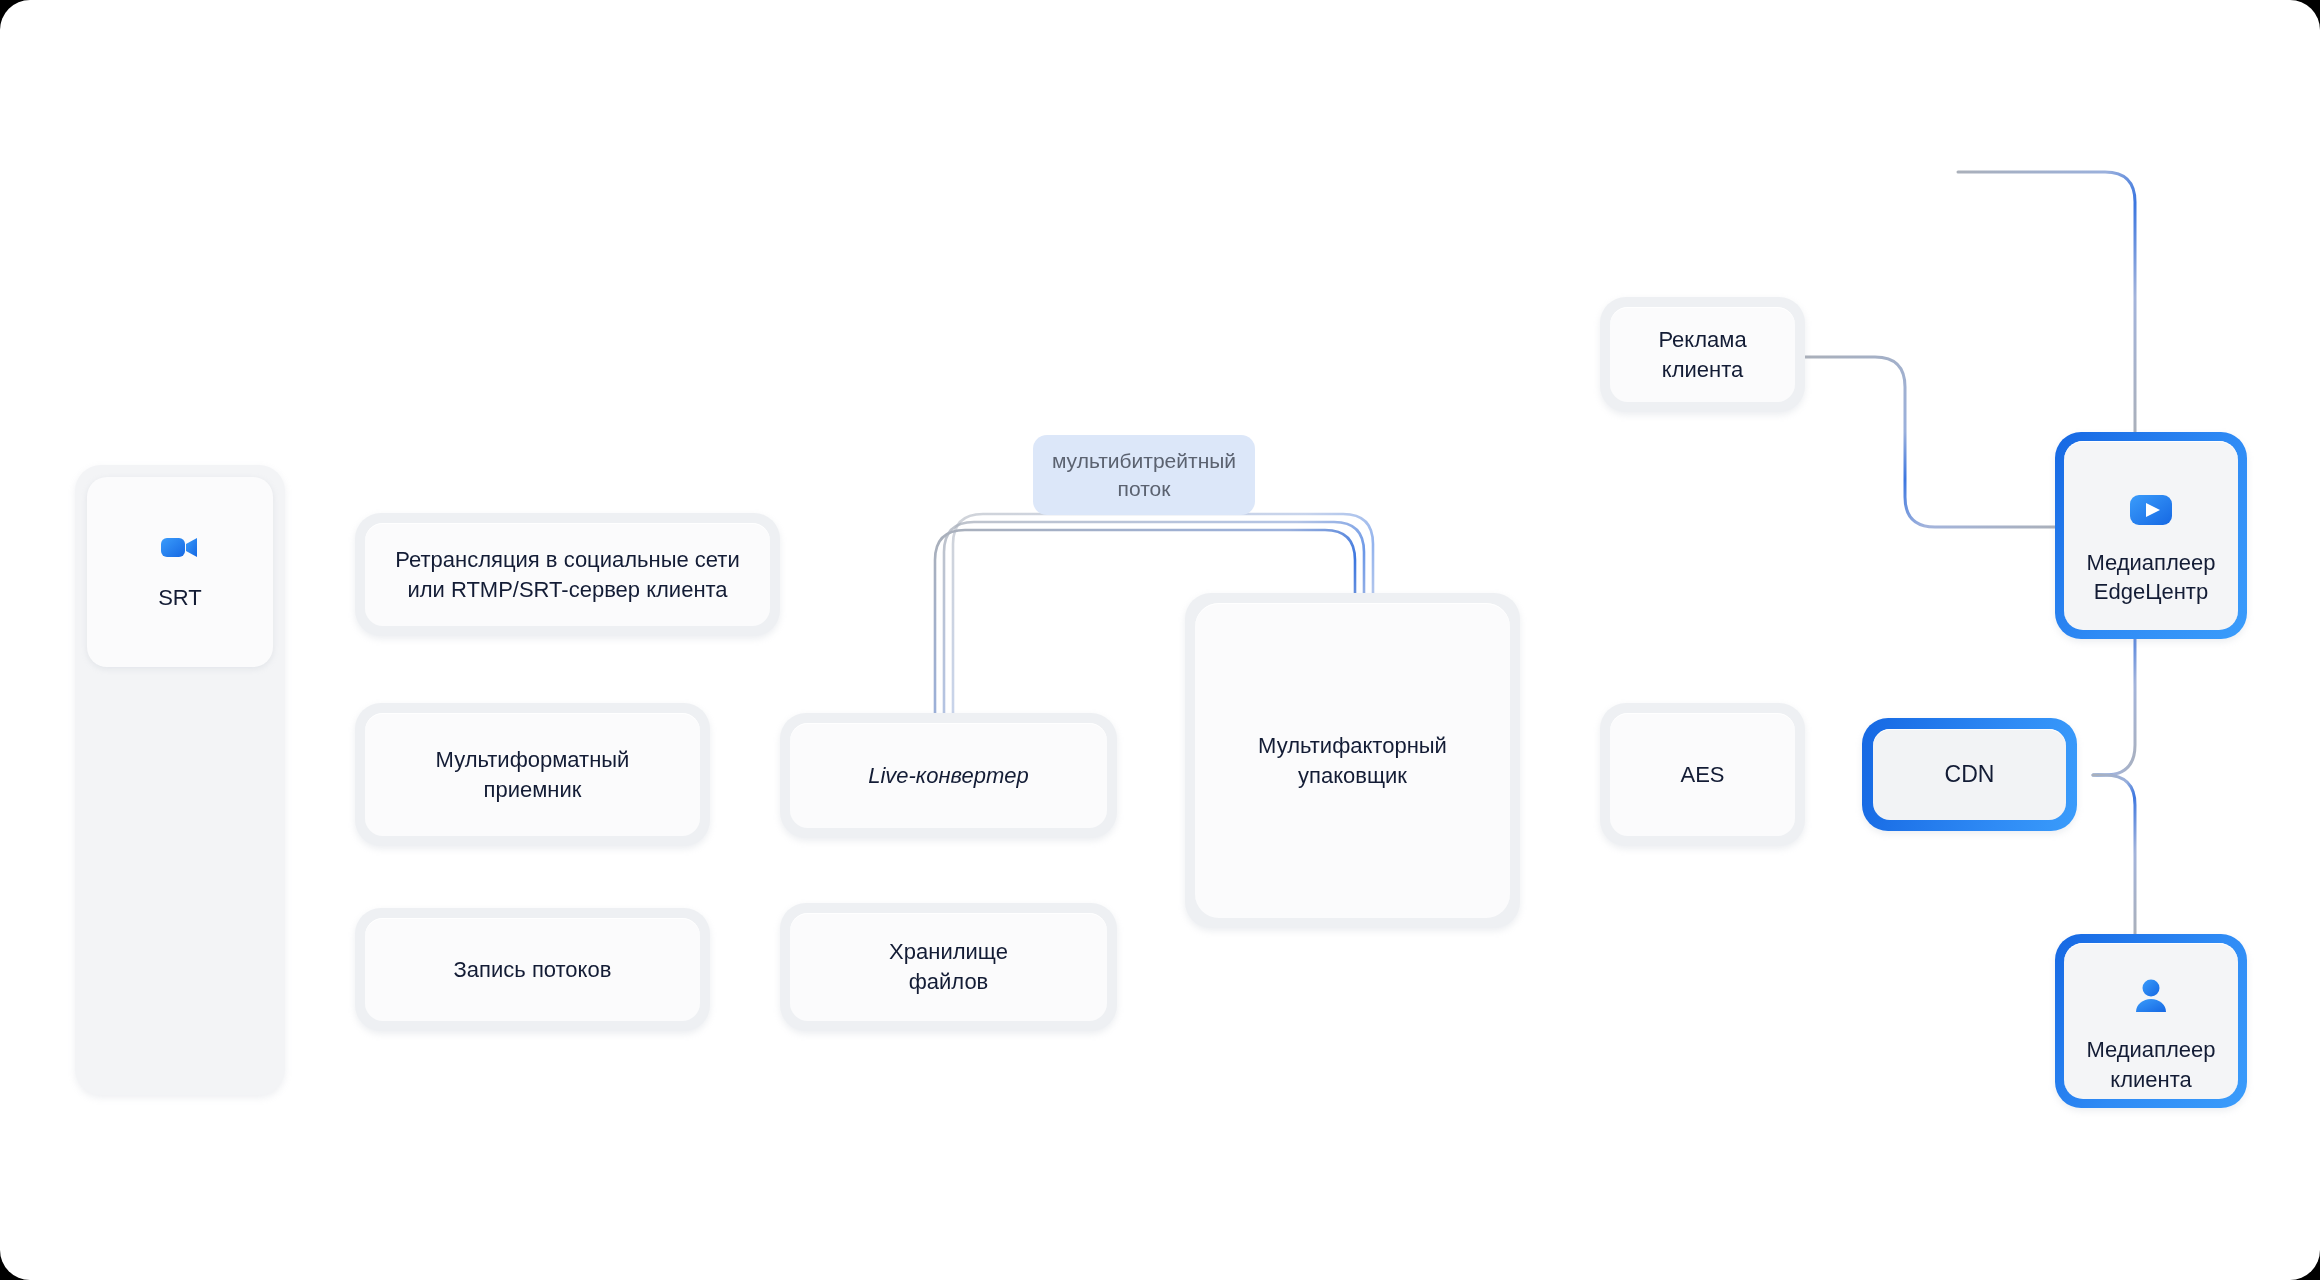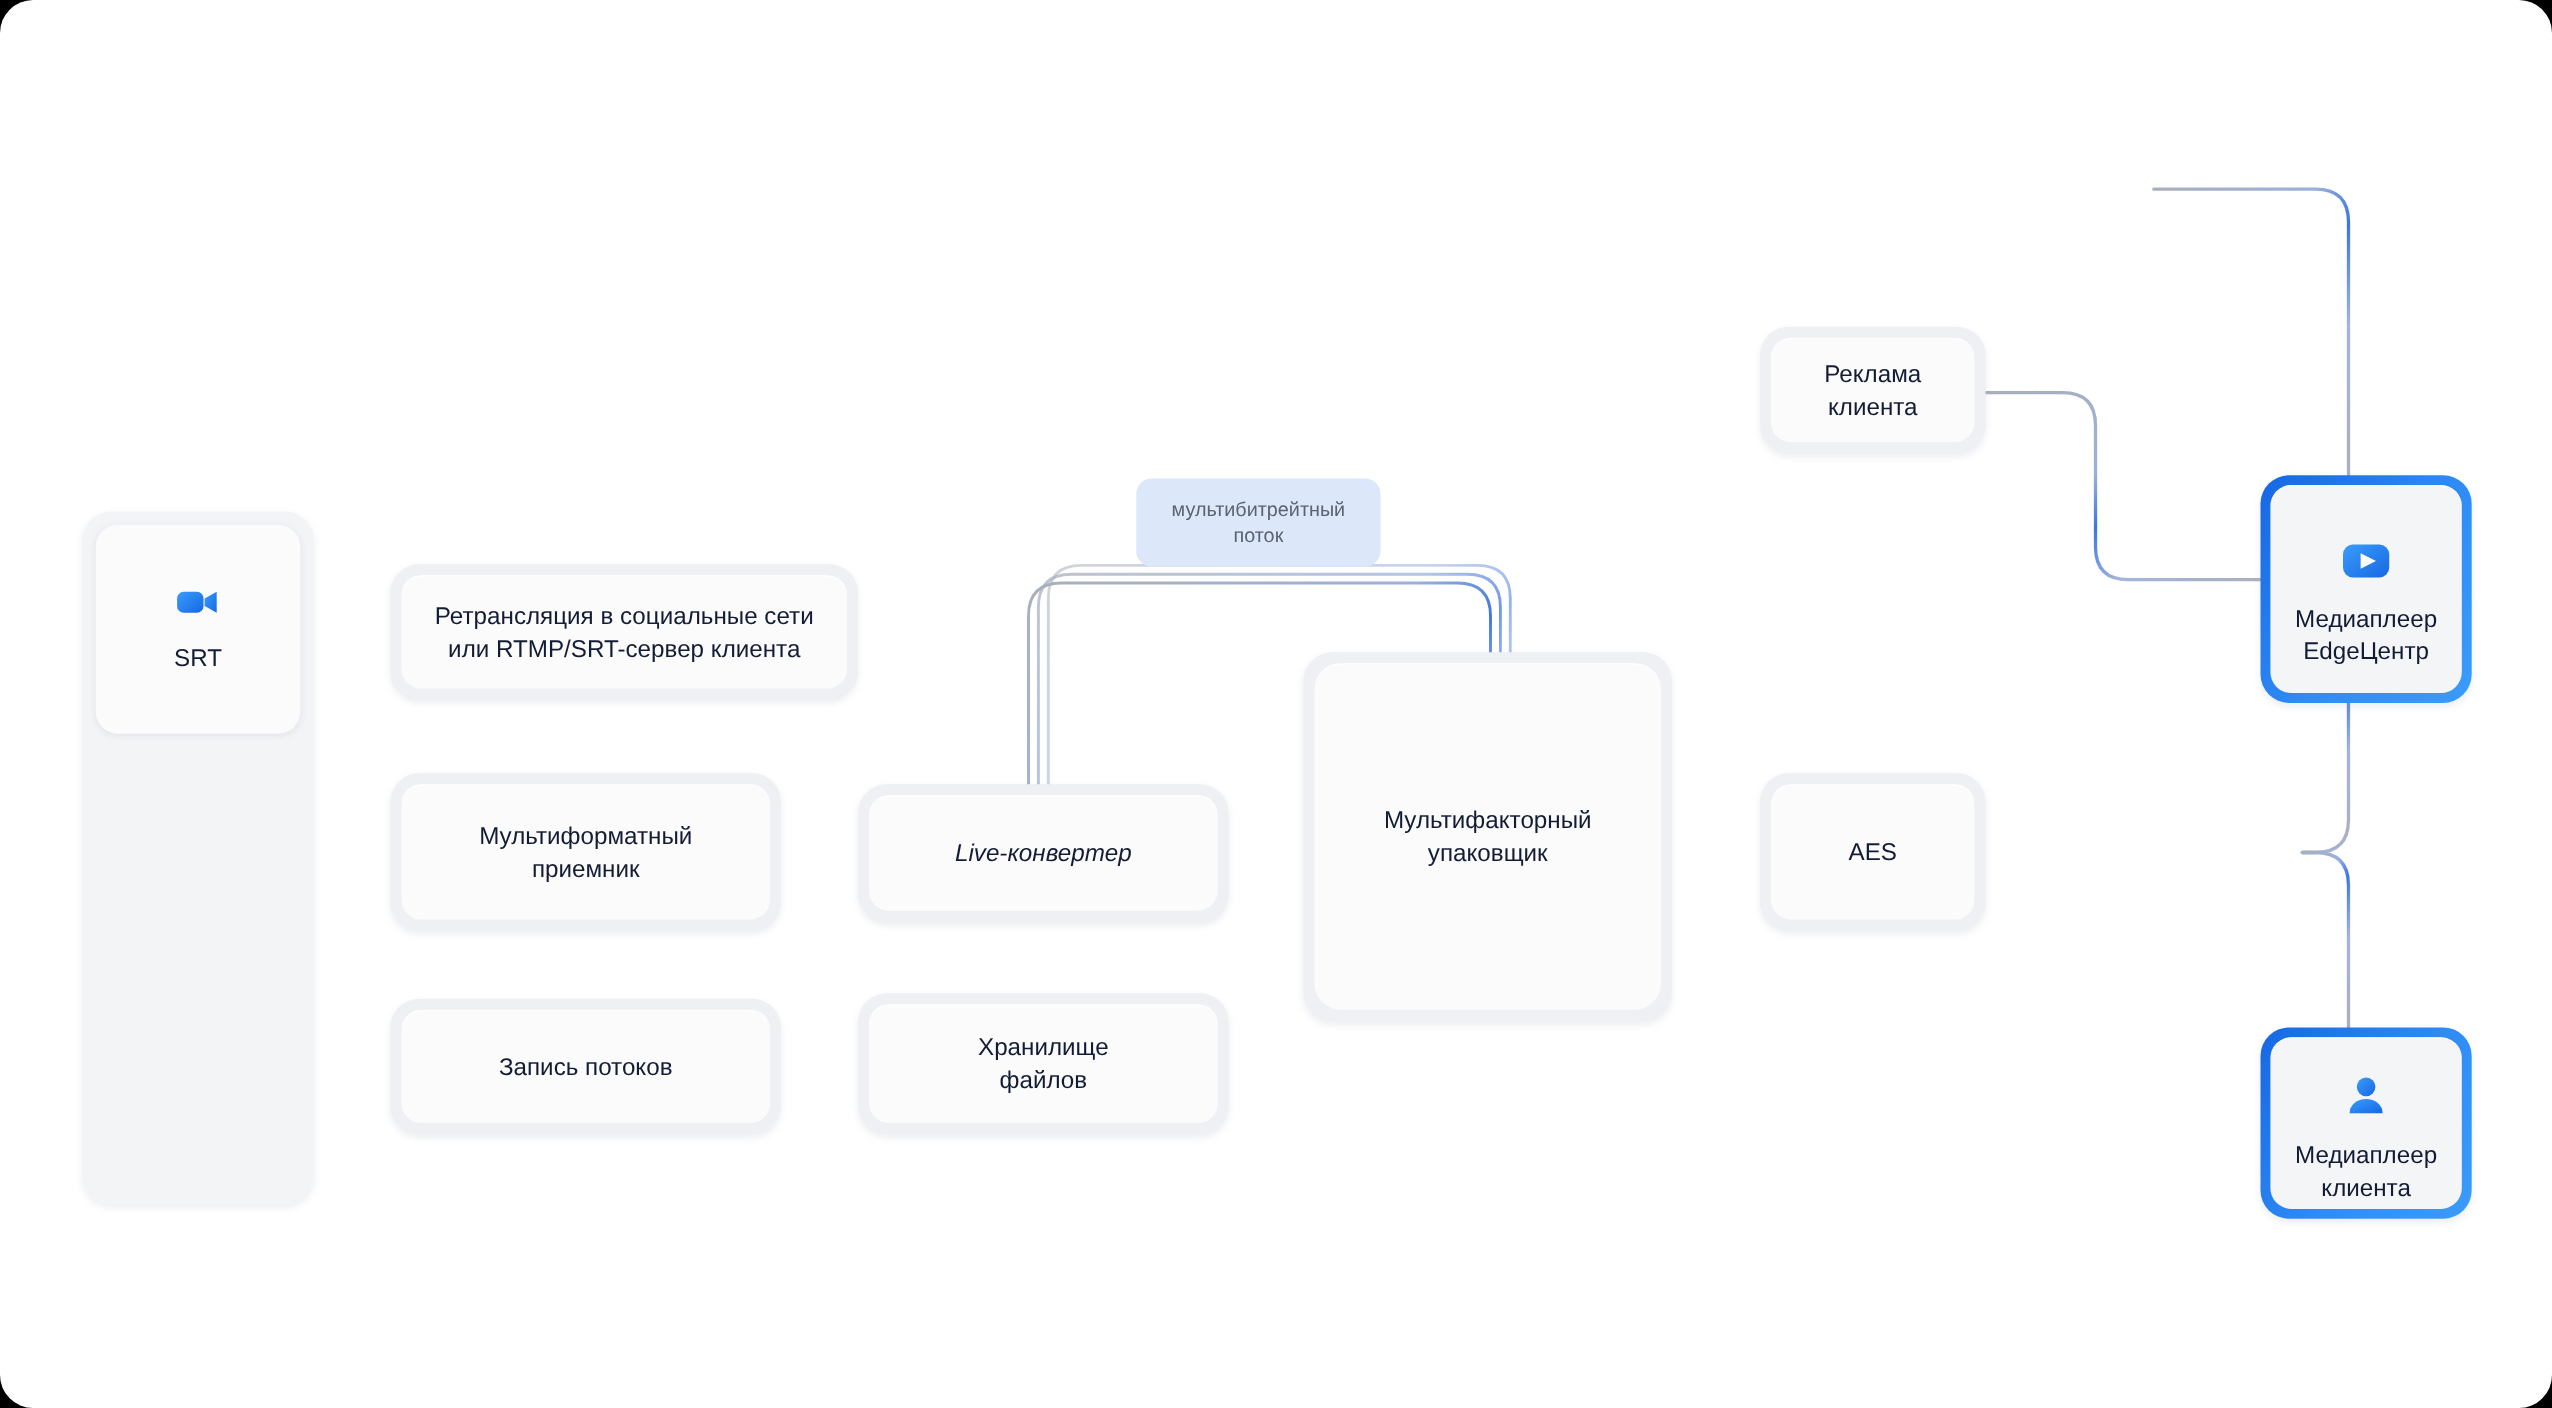--- a/index.html
+++ b/index.html
@@ -73,21 +73,21 @@
   .node.cdn > .inner { background: #f2f3f5; border-radius: 17px; font-size: 23px; }
 
   
   .pill {
     position: absolute; z-index: 4;
     background: #dce7f9;
     border-radius: 14px;
     display: flex; align-items: center; justify-content: center;
     text-align: center;
     color: #5b6270;
-    font-size: 18px;
+    font-size: 21px;
     line-height: 1.35;
     padding: 4px 16px;
   }
 
   .icon { display: block; }
 </style>
 </head>
 <body>
 
 <div id="canvas">
@@ -221,20 +221,23 @@
   <div class="node" style="left:1600px; top:297px; width:205px; height:115px;">
     <div class="inner" style="white-space:pre-line;">Реклама
 клиента</div>
   </div>
 
 
   <div class="node" style="left:1600px; top:703px; width:205px; height:143px;">
     <div class="inner" style="white-space:pre-line;">AES</div>
   </div>
 
+  <div class="node cdn" style="left:1862px; top:718px; width:215px; height:113px;">
+    <div class="inner" style="white-space:pre-line;">CDN</div>
+  </div>
 
   <div class="node hl" style="left:2055px; top:432px; width:192px; height:207px;">
     <div class="inner" style="gap:14px; white-space:pre-line;">
       <span class="icon">
         <svg width="44" height="32" viewBox="0 0 44 32">
           <defs>
               <linearGradient id="ic4" x1="0" y1="0" x2="1" y2="1">
             <stop offset="0%" stop-color="#3a9cfb"></stop>
                 <stop offset="100%" stop-color="#1668e3"></stop>
           </linearGradient>

